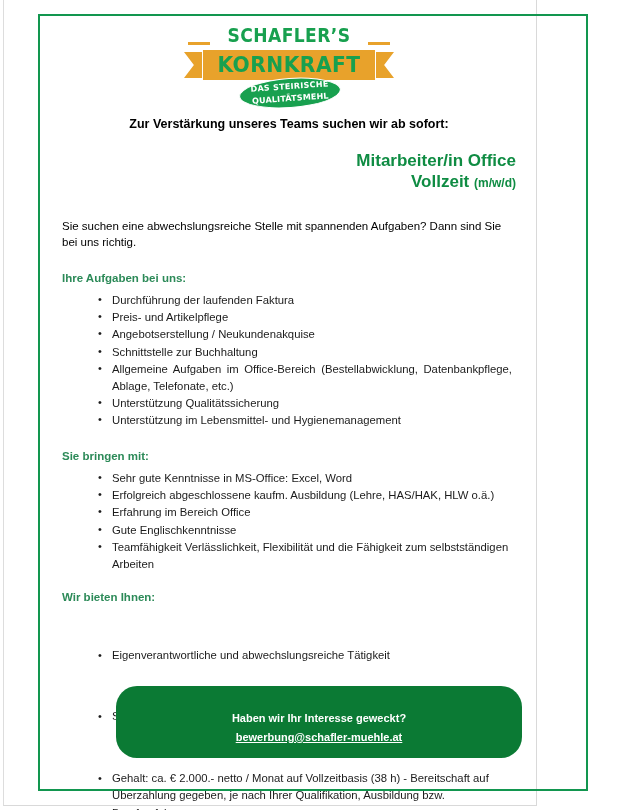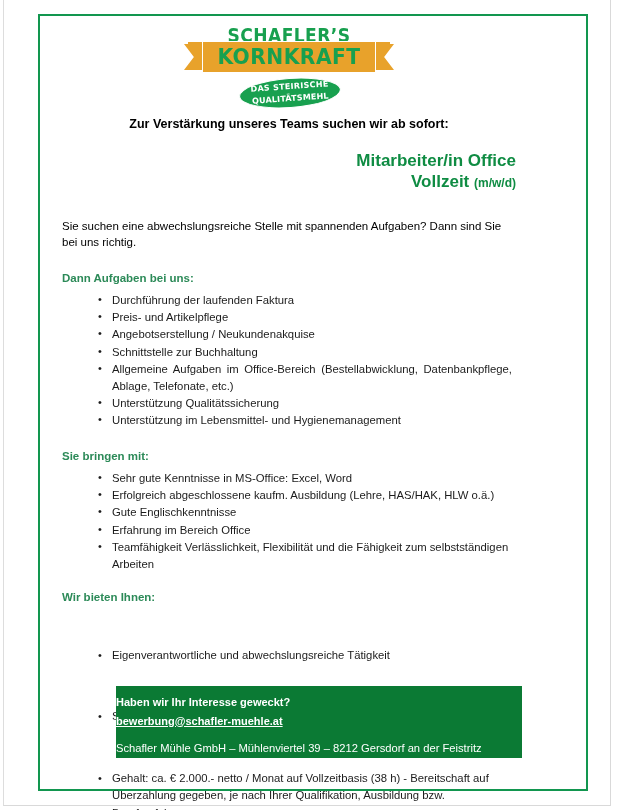--- a/index.html
+++ b/index.html
@@ -10,21 +10,21 @@
   body {
     width: 627px;
     height: 810px;
     font-family: "Liberation Sans", sans-serif;
     overflow: hidden;
   }
   .page {
     position: absolute;
     left: 3px;
     top: 0px;
-    width: 608px;
+    width: 534px;
     height: 806px;
     background: #ffffff;
     border-right: 1px solid #d9d9d9;
     border-bottom: 1px solid #d9d9d9;
     border-left: 1px solid #dddddd;
     box-sizing: border-box;
   }
   .frame {
     position: absolute;
     left: 34px;
@@ -66,21 +66,21 @@
     top: 26px;
     height: 3px;
     background: #e8a22b;
     width: 22px;
   }
   .logo-word-line.l { left: 4px; }
   .logo-word-line.r { right: 4px; }
 
   .ribbon {
     position: absolute;
-    top: 25px;
+    top: 33px;
     left: 0px;
     width: 210px;
     height: 32px;
   }
   .ribbon-tail {
     position: absolute;
     top: 3px;
     width: 26px;
     height: 26px;
     background: #e8a22b;
@@ -200,23 +200,24 @@
 
   
   .footer-box {
     position: absolute;
     left: 112px;
     top: 686px;
     width: 406px;
     height: 72px;
     background: #0b7a34;
     color: #ffffff;
-    text-align: left;
-    box-sizing: border-box;
-    padding-top: 9px;
+    text-align: center;
+    box-sizing: border-box;
+    padding-top: 25px;
+    border-radius: 21px;
   }
   .footer-box .fl {
     font-size: 11px;
     font-weight: bold;
     line-height: 1.42;
   }
   .footer-box .mail {
     font-size: 11px;
     font-weight: bold;
     text-decoration: underline;
@@ -261,37 +262,37 @@
     <div class="title-block">
       <div class="title-1">Mitarbeiter/in Office</div>
       <div class="title-2">
         <span>Vollzeit</span>
         <span class="mwd">(m/w/d)</span>
       </div>
     </div>
 
     <div class="intro">Sie suchen eine abwechslungsreiche Stelle mit spannenden Aufgaben? Dann sind Sie bei uns richtig.</div>
 
-    <div class="sec-head">Dann Aufgaben bei uns:</div>
+    <div class="sec-head">Ihre Aufgaben bei uns:</div>
     <ul class="list justify">
       <li>Durchführung der laufenden Faktura</li>
       <li>Preis- und Artikelpflege</li>
       <li>Angebotserstellung / Neukundenakquise</li>
       <li>Schnittstelle zur Buchhaltung</li>
       <li>Allgemeine Aufgaben im Office-Bereich (Bestellabwicklung, Datenbankpflege, Ablage, Telefonate, etc.)</li>
       <li>Unterstützung Qualitätssicherung</li>
       <li>Unterstützung im Lebensmittel- und Hygienemanagement</li>
     </ul>
 
     <div class="sec-head">Sie bringen mit:</div>
     <ul class="list">
       <li>Sehr gute Kenntnisse in MS-Office: Excel, Word</li>
       <li>Erfolgreich abgeschlossene kaufm. Ausbildung (Lehre, HAS/HAK, HLW o.ä.)</li>
+      <li>Erfahrung im Bereich Office</li>
       <li>Gute Englischkenntnisse</li>
-      <li>Erfahrung im Bereich Office</li>
       <li>Teamfähigkeit Verlässlichkeit, Flexibilität und die Fähigkeit zum selbstständigen Arbeiten</li>
     </ul>
 
     <div class="sec-head tight">Wir bieten Ihnen:</div>
     <ul class="list loose">
       <li>Eigenverantwortliche und abwechslungsreiche Tätigkeit</li>
       <li>Sympathisches Team</li>
       <li>Gehalt: ca. € 2.000.- netto / Monat auf Vollzeitbasis (38 h) - Bereitschaft auf Überzahlung gegeben, je nach Ihrer Qualifikation, Ausbildung bzw. Berufserfahrung.</li>
     </ul>
 

